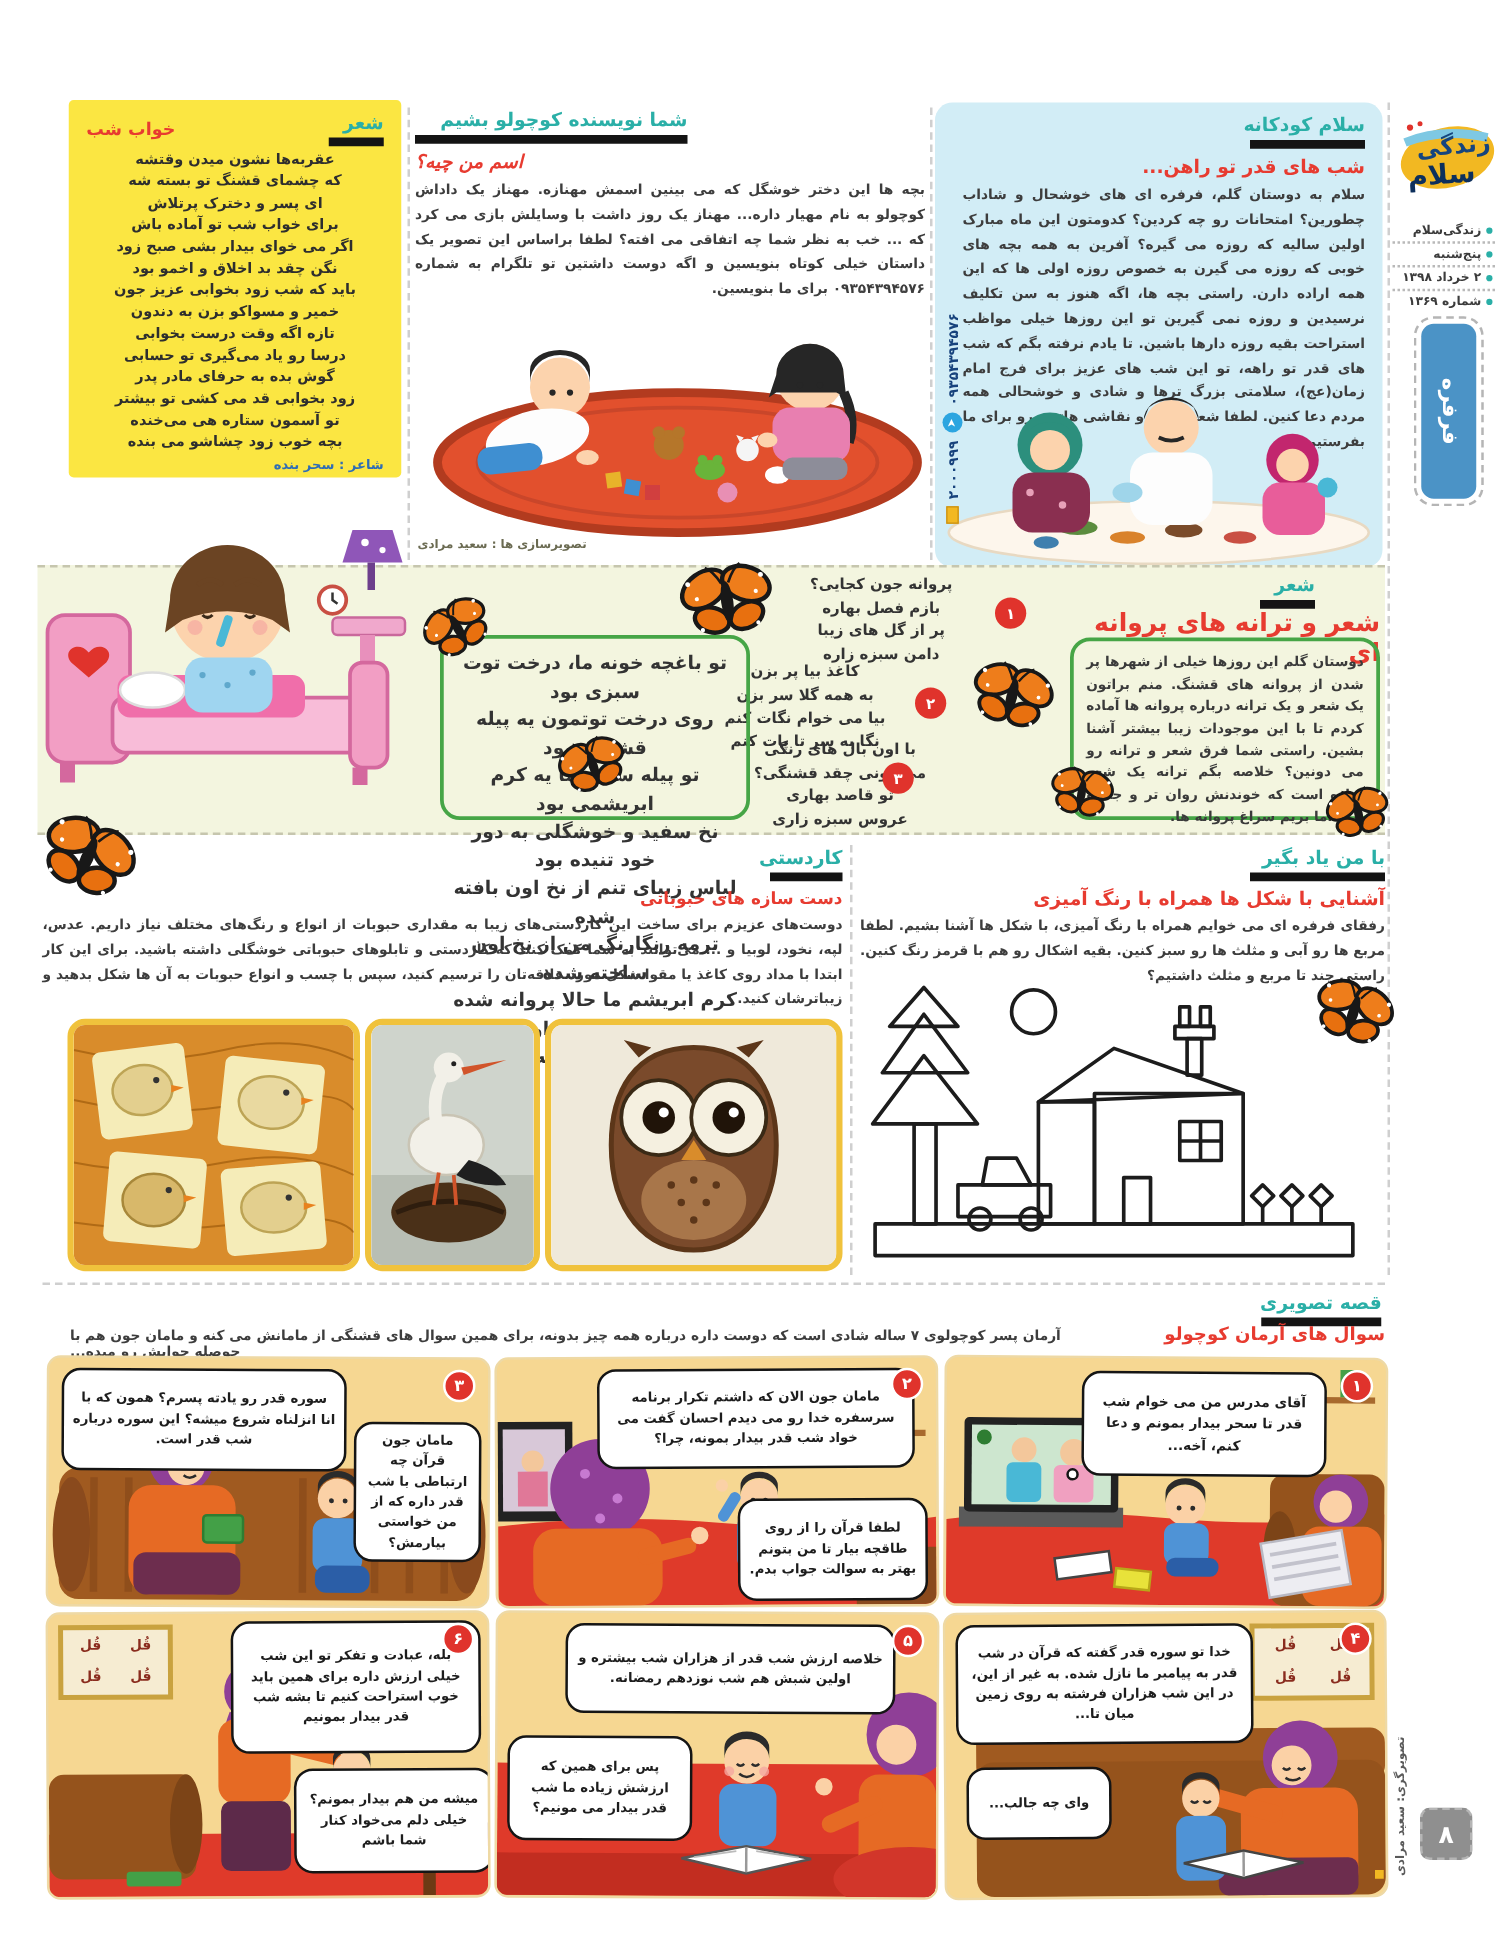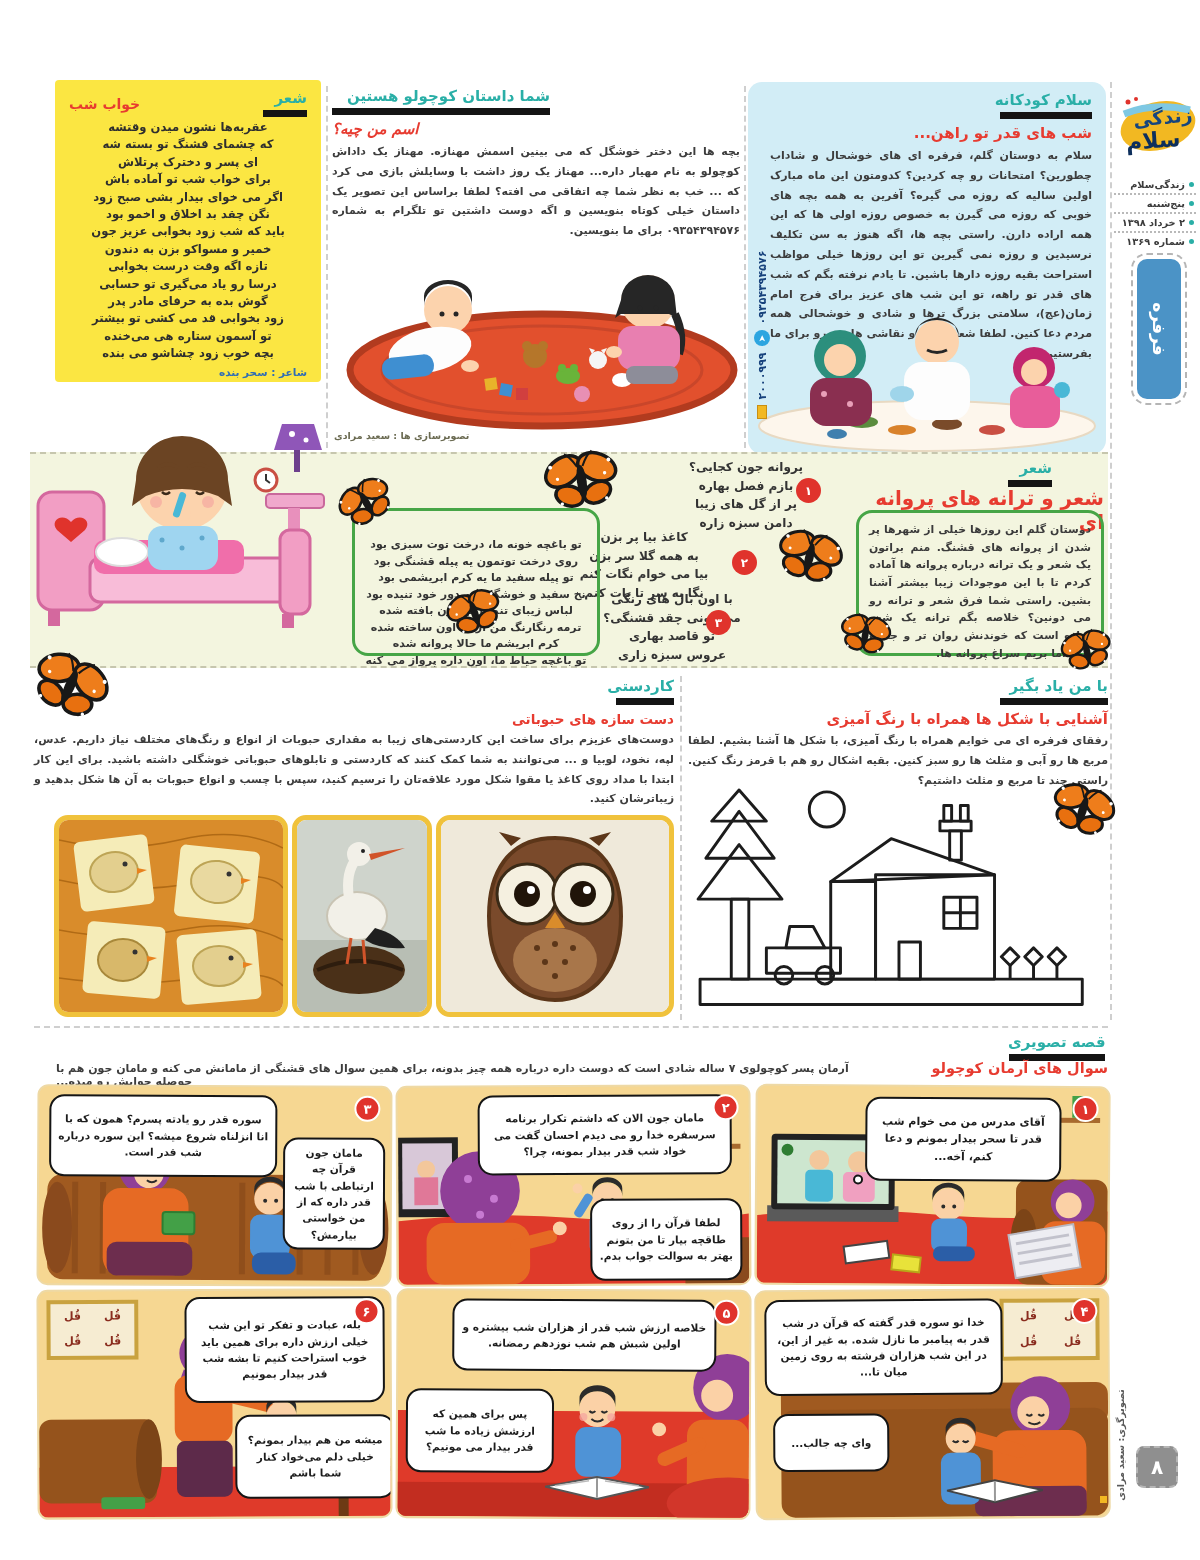--- a/index.html
+++ b/index.html
@@ -135,21 +135,21 @@
       <span style="width:16px; height:16px; border-radius:50%; background:#2ca5e0; display:inline-flex; align-items:center; justify-content:center; color:#fff; font-size:9px;">➤</span>
       <span style="font-size:11px; font-weight:bold; color:#17427c;">۲۰۰۰۹۹۹</span>
       <span style="width:14px; height:10px; background:#f2b822; border:1.5px solid #c98f12; display:inline-block;"></span>
     </div>
   </div>
 
   <div class="abs dashv" style="left:326px; top:86px; height:362px;"></div>
   <div class="abs" style="left:332px; top:86px; width:408px;">
     <div style="text-align:left;">
       <div style="display:inline-block; text-align:right;">
-        <div class="kicker">شما داستان کوچولو هستین</div>
+        <div class="kicker">شما نویسنده کوچولو بشیم</div>
         <div class="kbar" style="width:218px;"></div>
       </div>
     </div>
     <div class="red-title" style="margin-top:5px; text-align:left;font-style:italic;">اسم من چیه؟</div>
     <div class="btxt" style="margin-top:4px;">بچه ها این دختر خوشگل که می بینین اسمش مهنازه. مهناز یک داداش کوچولو به نام مهیار داره... مهناز یک روز داشت با وسایلش بازی می کرد که ... خب به نظر شما چه اتفاقی می افته؟ لطفا براساس این تصویر یک داستان خیلی کوتاه بنویسین و اگه دوست داشتین تو تلگرام به شماره ۰۹۳۵۴۳۹۴۵۷۶ برای ما بنویسین.</div>
   </div>
 
   <svg class="abs" style="left:330px; top:218px;" width="412" height="214" viewBox="0 0 412 214">
     <ellipse cx="212" cy="152" rx="192" ry="56" fill="#e2502d" stroke="#b23b1f" stroke-width="7"></ellipse>
     <ellipse cx="212" cy="152" rx="160" ry="44" fill="none" stroke="#c9462a" stroke-width="3"></ellipse>
@@ -256,21 +256,21 @@
     <div style="display:inline-block;">
       <div class="kicker">شعر</div>
       <div class="kbar" style="width:44px;"></div>
     </div>
   </div>
   <div class="abs red-title" style="left:868px; top:486px; width:236px; text-align:right; font-size:20px;">شعر و ترانه های پروانه ای</div>
   <div class="abs greenbox" style="left:856px; top:510px; width:248px; height:146px; padding:8px 10px;">
     <div style="font-size:10.9px; font-weight:bold; color:#3a3a3a; text-align:justify; line-height:1.62;">دوستان گلم این روزها خیلی از شهرها پر شدن از پروانه های قشنگ. منم براتون یک شعر و یک ترانه درباره پروانه ها آماده کردم تا با این موجودات زیبا بیشتر آشنا بشین. راستی شما فرق شعر و ترانه رو می دونین؟ خلاصه بگم ترانه یک شعر ساده است که خوندنش روان تر و جذاب تره. اما بریم سراغ پروانه ها.</div>
   </div>
 
-  <div class="abs verse" style="left:660px; top:458px; width:172px;">
+  <div class="abs verse" style="left:619px; top:458px; width:172px;">
     <div>پروانه جون کجایی؟</div>
     <div>بازم فصل بهاره</div>
     <div>پر از گل های زیبا</div>
     <div>دامن سبزه زاره</div>
   </div>
   <div class="abs vnum" style="left:796px; top:478px;">۱</div>
 
   <div class="abs verse" style="left:560px; top:528px; width:168px;">
     <div>کاغذ بیا پر بزن</div>
     <div>به همه گلا سر بزن</div>
@@ -281,21 +281,21 @@
 
   <div class="abs verse" style="left:584px; top:590px; width:176px;">
     <div>با اون بال های رنگی</div>
     <div>می دونی چقد قشنگی؟</div>
     <div>تو قاصد بهاری</div>
     <div>عروس سبزه زاری</div>
   </div>
   <div class="abs vnum" style="left:706px; top:610px;">۳</div>
 
   <div class="abs greenbox" style="left:352px; top:508px; width:248px; height:148px; padding:8px 6px;">
-    <div style="font-size:11px; font-weight:bold; color:#333; line-height:1.5; text-align:center;margin-top:18px;">
+    <div style="font-size:15px; font-weight:bold; color:#333; line-height:1.5; text-align:center;">
       <div>تو باغچه خونه ما، درخت توت سبزی بود</div>
       <div>روی درخت توتمون یه پیله قشنگی بود</div>
       <div>تو پیله سفید ما یه کرم ابریشمی بود</div>
       <div>نخ سفید و خوشگلی به دور خود تنیده بود</div>
       <div>لباس زیبای تنم از نخ اون بافته شده</div>
       <div>ترمه رنگارنگ من از نخ اون ساخته شده</div>
       <div>کرم ابریشم ما حالا پروانه شده</div>
       <div>تو باغچه حیاط ما، اون داره پرواز می کنه</div>
     </div>
   </div>

